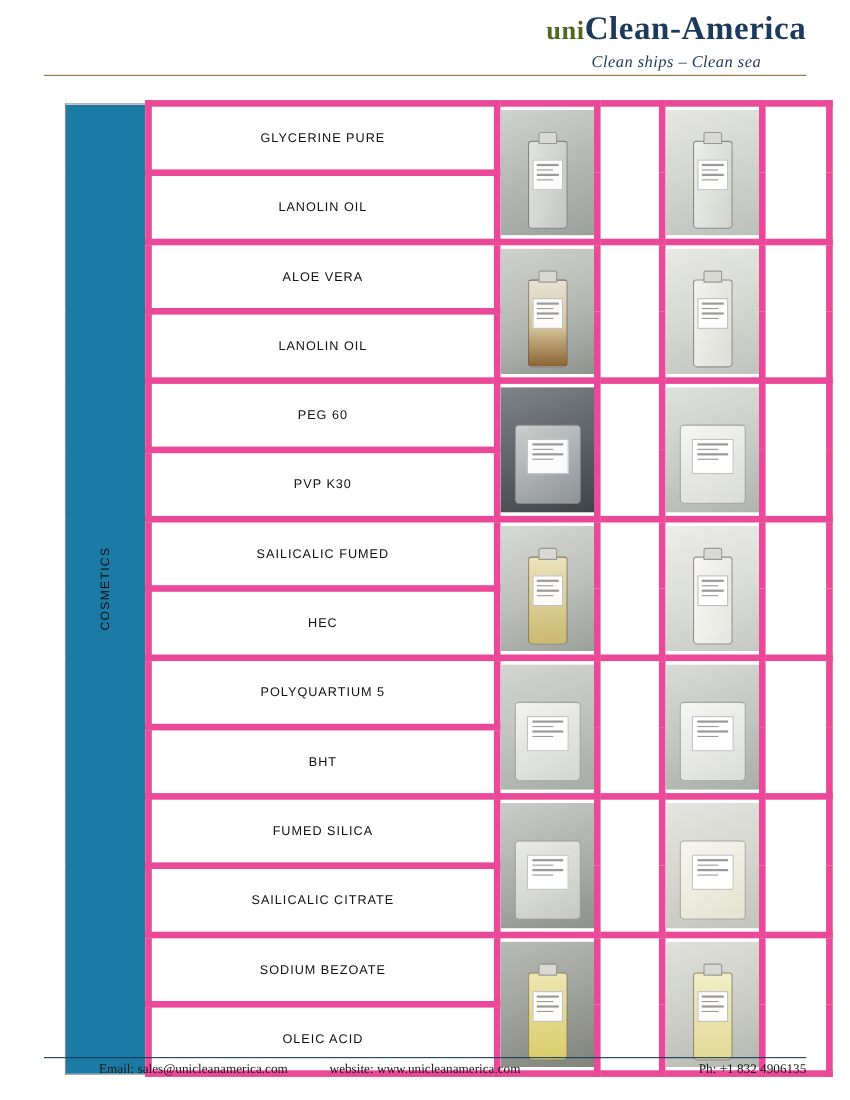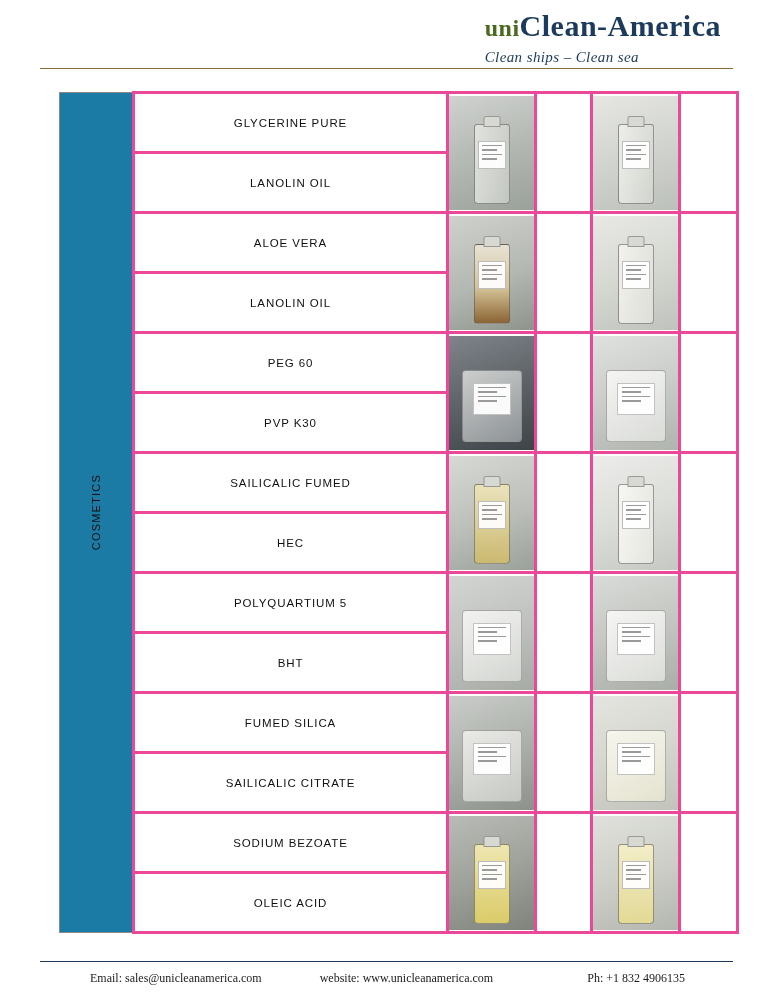--- a/index.html
+++ b/index.html
@@ -19,23 +19,23 @@
   
   .page-header {
     position: absolute;
     top: 0;
     left: 0;
     width: 773px;
     height: 72px;
   }
   .brand-block {
     position: absolute;
-    right: 52px;
+    right: 40px;
     top: 10px;
-    text-align: left;
+    text-align: center;
   }
   .brand-title {
     font-family: "Liberation Serif", serif;
     font-size: 30px;
     letter-spacing: 0.5px;
     color: #1b3a5c;
     font-weight: bold;
     white-space: nowrap;
     line-height: 1.05;
   }
@@ -69,21 +69,21 @@
   
   .prod-table {
     position: absolute;
     left: 59px;
     top: 91px;
     width: 661px;
     border-collapse: collapse;
     table-layout: fixed;
   }
   .prod-table td {
-    border: 3px solid #ec4899;
+    border: 6px solid #ec4899;
     padding: 0;
     vertical-align: middle;
   }
   .cat-cell {
     width: 72px;
     background: #1b7ba5;
     border: 1px solid #8a8a8a !important;
     position: relative;
   }
   .cat-label {
@@ -219,26 +219,25 @@
   .footer {
     position: absolute;
     left: 40px;
     right: 40px;
     bottom: 14px;
     height: 22px;
     font-family: "Liberation Serif", serif;
     font-size: 12px;
     color: #1b1b1b;
     display: flex;
-    align-items: flex-end;
-    gap: 20px;
+    align-items: flex-start;
   }
   .footer .f-email { margin-left: 50px; }
   .footer .f-web { margin-left: 38px; }
-  .footer .f-phone { margin-left: auto; margin-right: 48px; }
+  .footer .f-phone { margin-left: auto; }
 </style>
 </head>
 <body>
 
 <div class="page-header">
   <div class="brand-block">
     <div class="brand-title"><span class="sml green">uni</span><span class="cap">Clean</span><span class="cap">-</span><span class="cap">America</span></div>
     <div class="brand-tag">Clean ships – Clean sea</div>
   </div>
   <div class="header-rule"></div>

